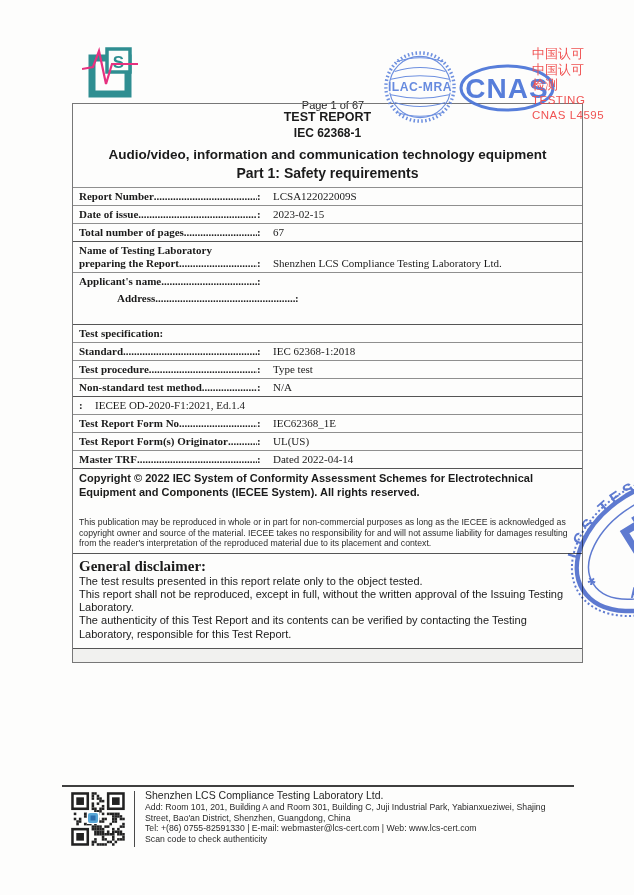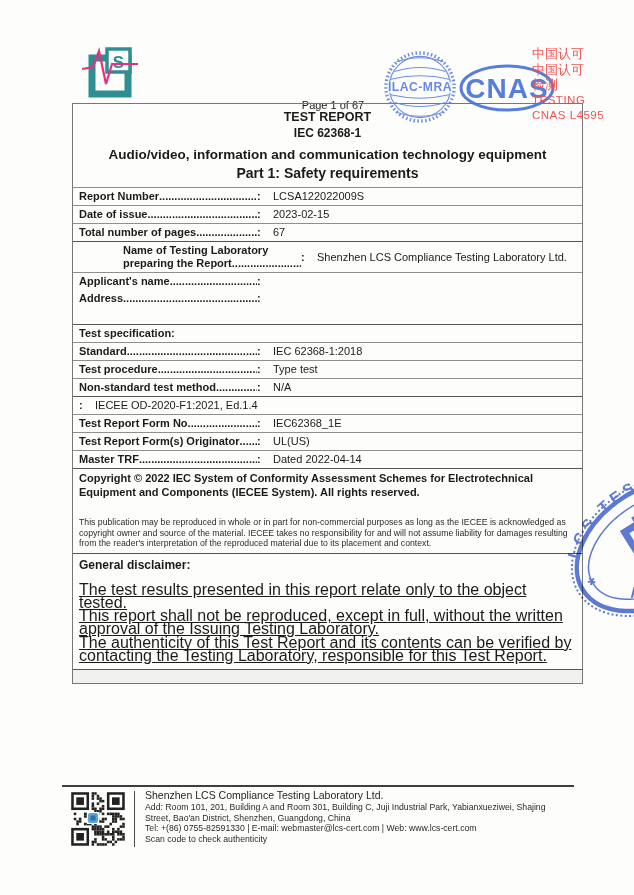--- a/index.html
+++ b/index.html
@@ -18,38 +18,38 @@
   .accr-text .en{font-size:11.5px;letter-spacing:.5px;}
   
   .report-table{position:absolute;left:72px;top:103px;width:511px;border:1px solid #777;
     box-sizing:border-box;background:transparent;z-index:2;}
   .t-row{text-align:center;font-weight:700;}
   .t1{font-size:12.5px;padding-top:6px;}
   .t2{font-size:12px;padding:2px 0 4px;}
   .t3{font-size:13.5px;padding:3px 0 1px;}
   .t4{font-size:14px;padding:2px 0 6px;}
   .frow{display:flex;border-top:1px solid #8f8f8f;padding:2px 6px;font-size:11px;
-    line-height:13px;min-height:17px;align-items:center;box-sizing:border-box;}
+    line-height:13px;min-height:17px;align-items:flex-end;box-sizing:border-box;font-family:Liberation Serif, serif;}
   .frow.thick{border-top:1.5px solid #555;}
-  .frow.noline{border-top:none;}
+  .frow.noline{border-top:none;margin-left:38px;}
   .frow.tall{padding-bottom:19px;}
   .flab{font-weight:700;width:178px;flex:none;display:flex;white-space:nowrap;overflow:hidden;}
-  .flab.multi{display:block;margin-left:44px;}
+  .flab.multi{display:block;}
   .flab .l2{display:flex;white-space:nowrap;overflow:hidden;}
   .dots{flex:1;overflow:hidden;white-space:nowrap;font-weight:700;}
   .dots::after{content:"..........................................................................";}
   .fcolon{font-weight:700;width:8px;flex:none;}
   .fval{flex:1;padding-left:8px;white-space:nowrap;}
   .flab.hdr{width:auto;}
   .copy{border-top:1.5px solid #555;padding:3px 6px 4px;}
   .copy-bold{font-weight:700;font-size:11px;line-height:13.5px;}
   .copy-small{font-size:8.7px;line-height:10.6px;margin-top:18px;color:#2b2b2b;}
   .disc{border-top:1.5px solid #555;padding:4px 6px 7px;}
-  .disc-title{font-weight:700;font-size:12px;margin-bottom:11px;}
-  .disc-line{font-size:16px;line-height:13.2px;text-decoration:underline;}
+  .disc-title{font-weight:700;font-size:15px;font-family:Liberation Serif, serif;}
+  .disc-line{font-size:11px;line-height:13.2px;}
   .spacer-row{border-top:1.5px solid #555;height:13px;background:#f1f1ef;}
   
   .approval{position:absolute;left:505px;top:415px;width:300px;height:260px;z-index:7;
     opacity:.82;mix-blend-mode:multiply;}
   
   .footer{position:absolute;left:62px;top:785px;width:512px;border-top:2px solid #3f3f3f;}
   .qr{position:absolute;left:8px;top:4px;width:56px;height:56px;}
   .f-divider{position:absolute;left:72px;top:4px;height:56px;border-left:1.5px solid #4a4a4a;}
   .f-text{position:absolute;left:83px;top:2px;width:418px;}
   .f-company{font-size:10.5px;color:#1f1f1f;margin-bottom:1px;}

